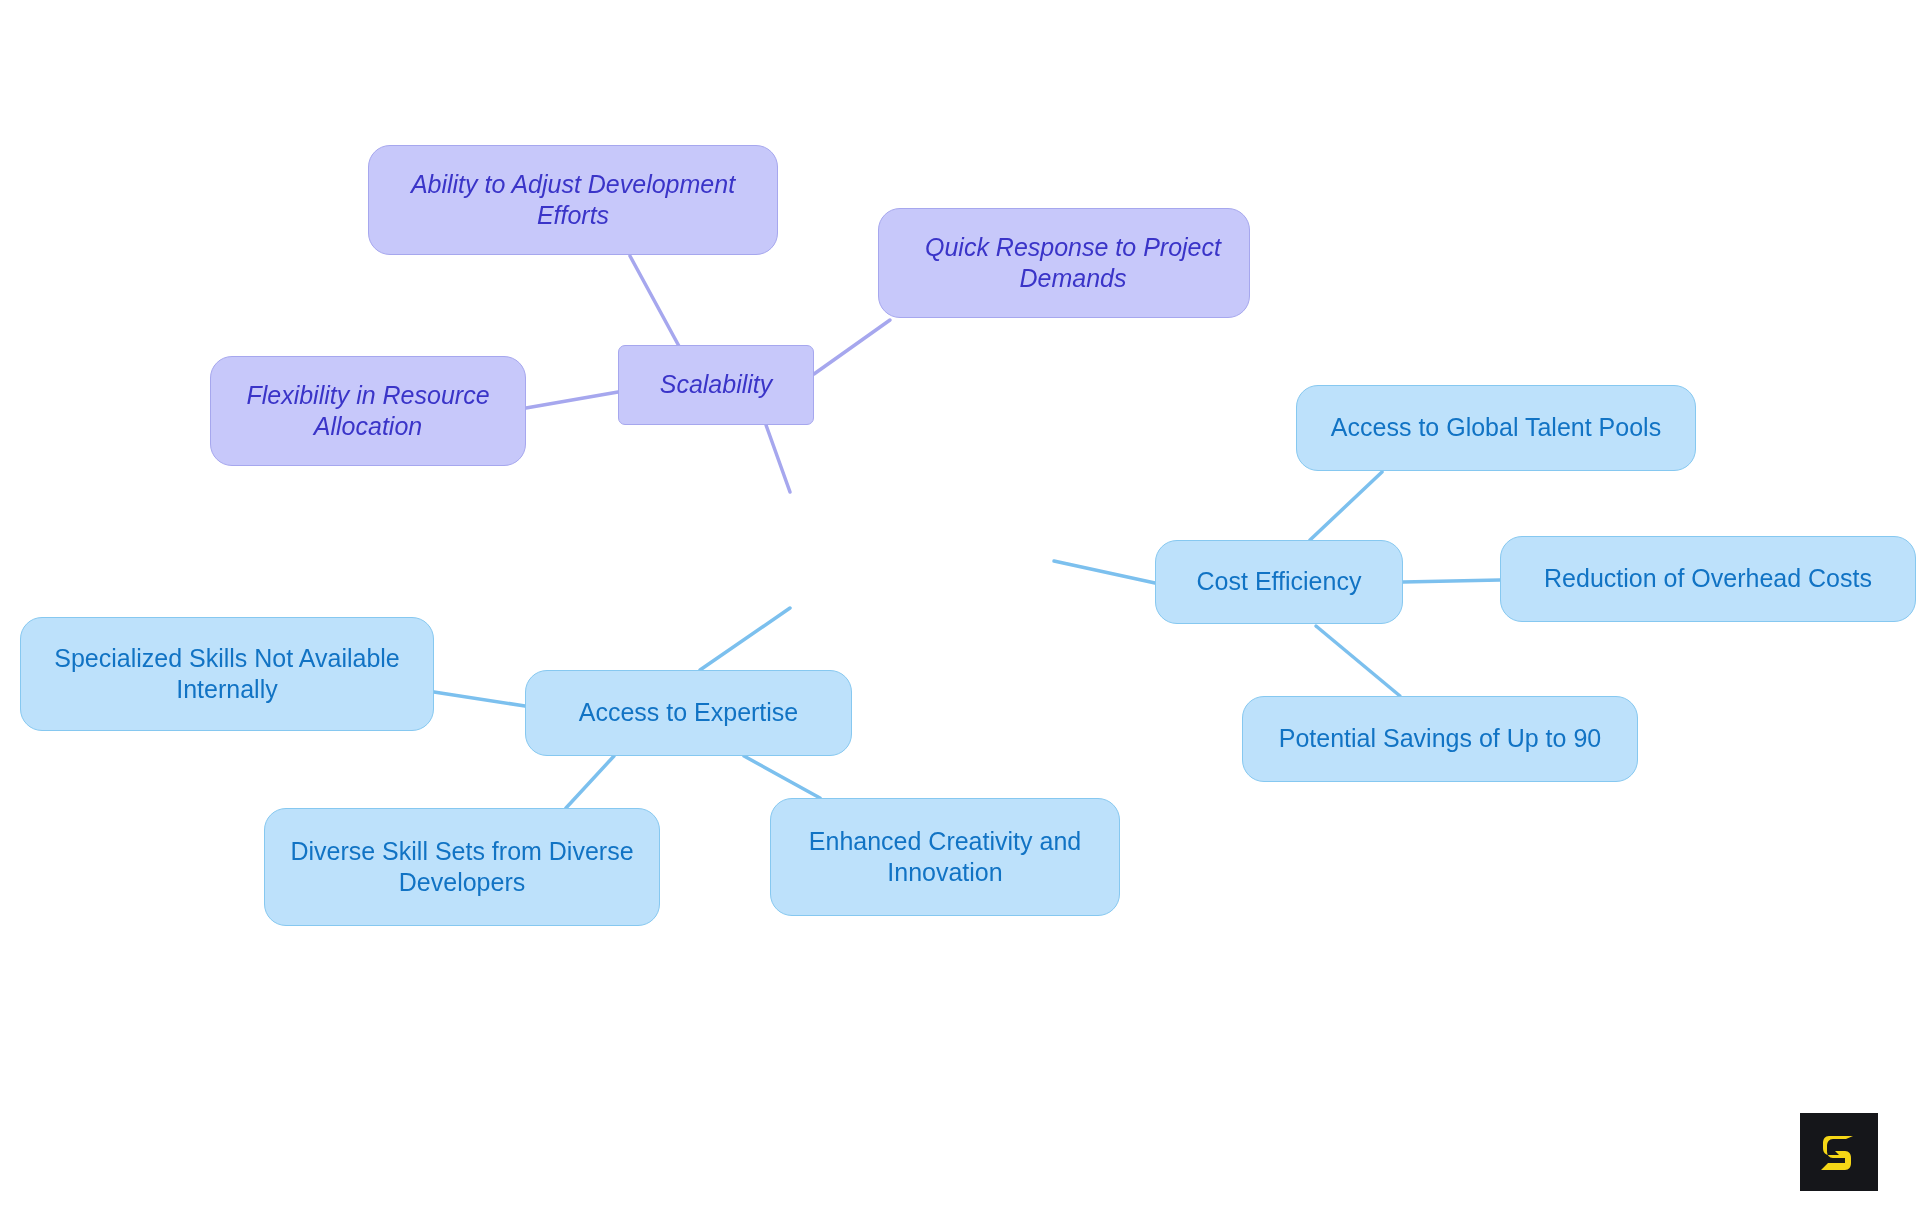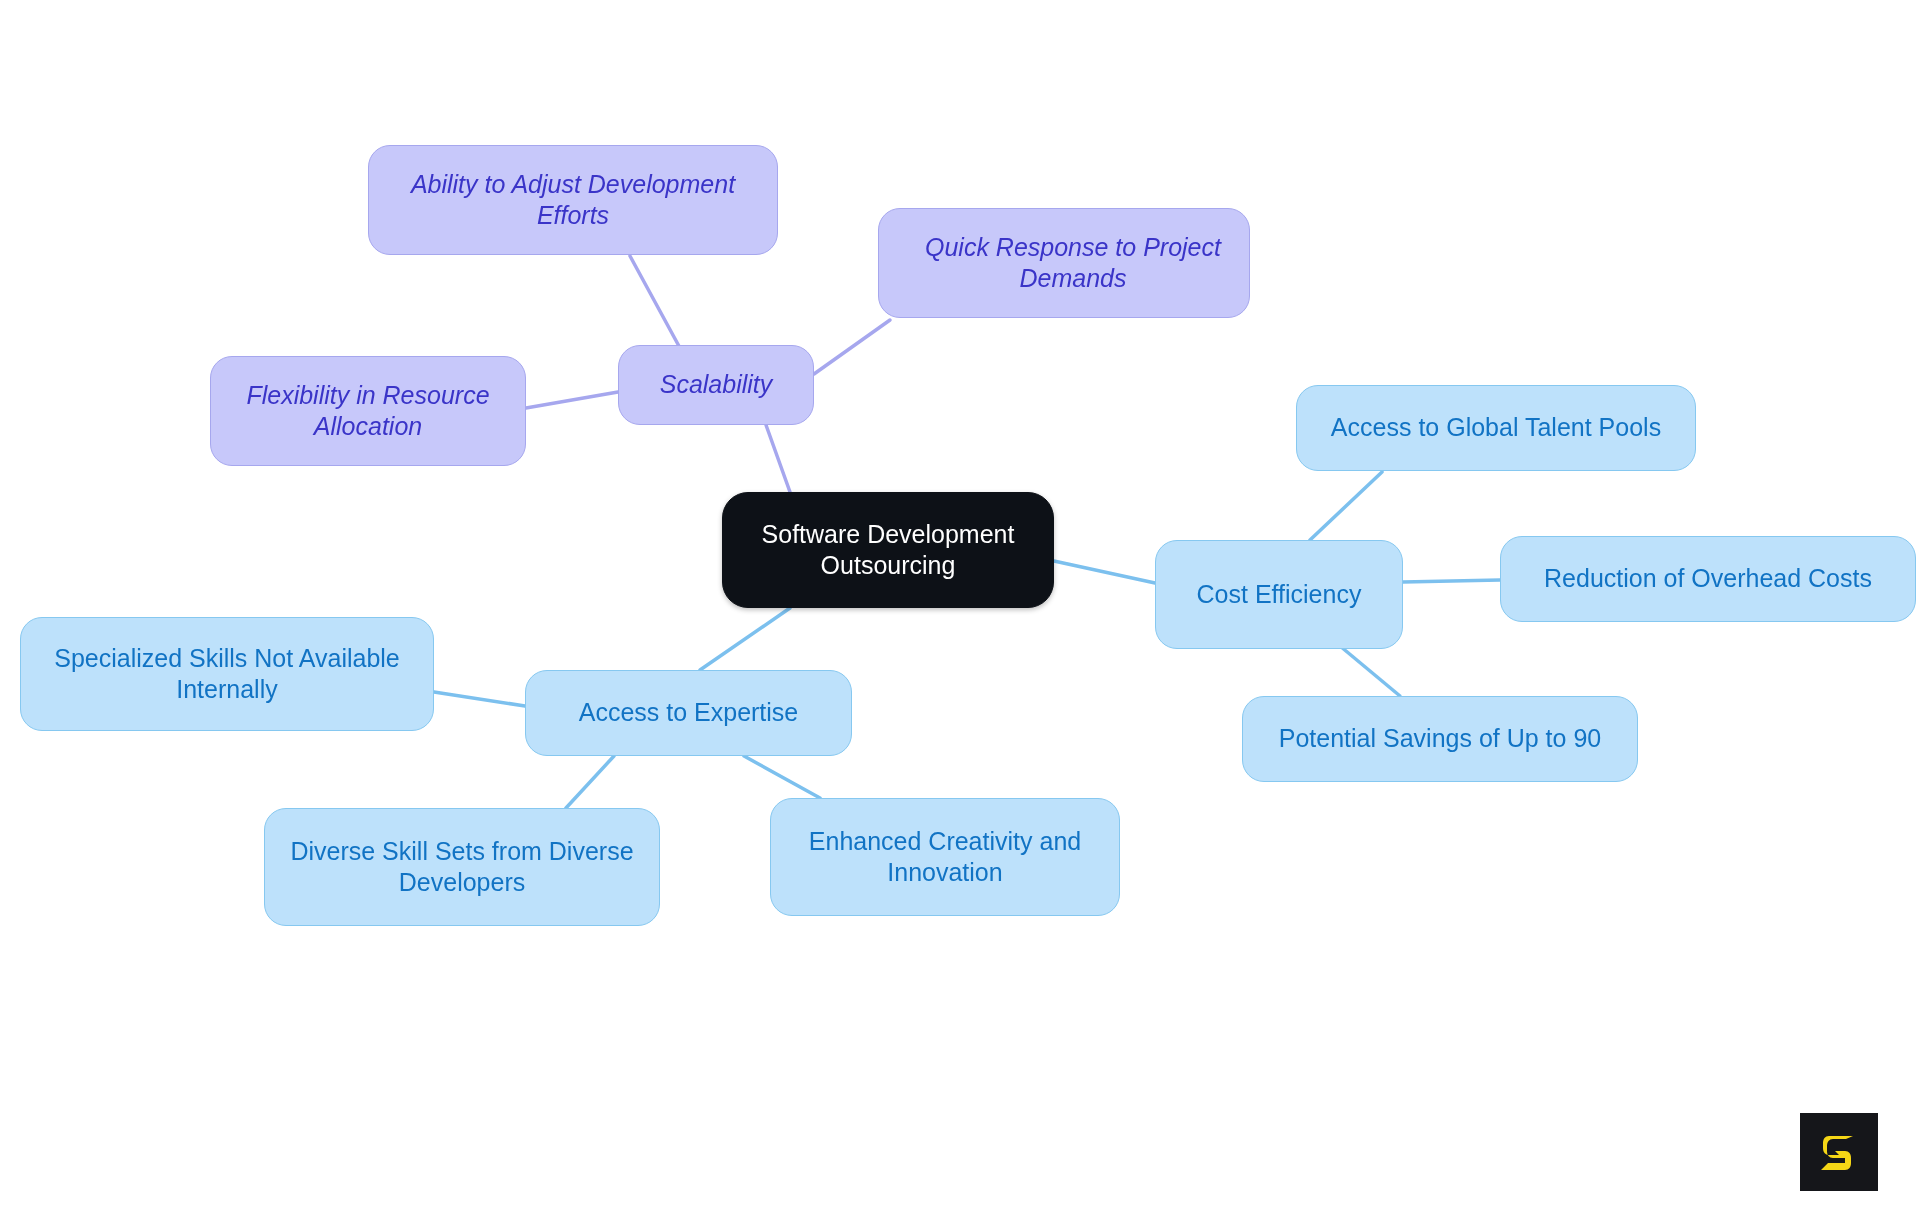--- a/index.html
+++ b/index.html
@@ -85,28 +85,27 @@
       <line x1="1054" y1="561" x2="1155" y2="583" stroke="#7cc0ee" stroke-width="3.5" stroke-linecap="round"></line>
       <line x1="1310" y1="540" x2="1382" y2="472" stroke="#7cc0ee" stroke-width="3.5" stroke-linecap="round"></line>
       <line x1="1403" y1="582" x2="1500" y2="580" stroke="#7cc0ee" stroke-width="3.5" stroke-linecap="round"></line>
       <line x1="1316" y1="626" x2="1400" y2="696" stroke="#7cc0ee" stroke-width="3.5" stroke-linecap="round"></line>
       <line x1="790" y1="608" x2="700" y2="670" stroke="#7cc0ee" stroke-width="3.5" stroke-linecap="round"></line>
       <line x1="525" y1="706" x2="434" y2="692" stroke="#7cc0ee" stroke-width="3.5" stroke-linecap="round"></line>
       <line x1="614" y1="756" x2="566" y2="808" stroke="#7cc0ee" stroke-width="3.5" stroke-linecap="round"></line>
       <line x1="744" y1="756" x2="820" y2="798" stroke="#7cc0ee" stroke-width="3.5" stroke-linecap="round"></line>
     </svg>
 
-  <div class="node root" style="left: 722px; top: 492px; width: 332px; height: 116px;">Software Development Outsourcing</div>
 
   <div id="nodes">
-      <div class="node branch purple" style="left: 618px; top: 345px; width: 196px; height: 80px;">Scalability</div>
+      <div class="node branch purple" style="left: 618px; top: 345px; width: 196px; height: 80px; border-radius: 7px;">Scalability</div>
       <div class="node purple" style="left: 368px; top: 145px; width: 410px; height: 110px;">Ability to Adjust Development Efforts</div>
       <div class="node purple" style="left: 878px; top: 208px; width: 372px; height: 110px; padding-left: 36px;">Quick Response to Project Demands</div>
       <div class="node purple" style="left: 210px; top: 356px; width: 316px; height: 110px;">Flexibility in Resource Allocation</div>
-      <div class="node branch blue" style="left: 1155px; top: 540px; width: 248px; height: 109px;">Cost Efficiency</div>
+      <div class="node branch blue" style="left: 1155px; top: 540px; width: 248px; height: 84px;">Cost Efficiency</div>
       <div class="node blue" style="left: 1296px; top: 385px; width: 400px; height: 86px;">Access to Global Talent Pools</div>
       <div class="node blue" style="left: 1500px; top: 536px; width: 416px; height: 86px;">Reduction of Overhead Costs</div>
       <div class="node blue" style="left: 1242px; top: 696px; width: 396px; height: 86px;">Potential Savings of Up to 90</div>
       <div class="node branch blue" style="left: 525px; top: 670px; width: 327px; height: 86px;">Access to Expertise</div>
       <div class="node blue" style="left: 20px; top: 617px; width: 414px; height: 114px;">Specialized Skills Not Available Internally</div>
       <div class="node blue" style="left: 264px; top: 808px; width: 396px; height: 118px;">Diverse Skill Sets from Diverse Developers</div>
       <div class="node blue" style="left: 770px; top: 798px; width: 350px; height: 118px;">Enhanced Creativity and Innovation</div>
     </div>
 
   <div id="logo">

